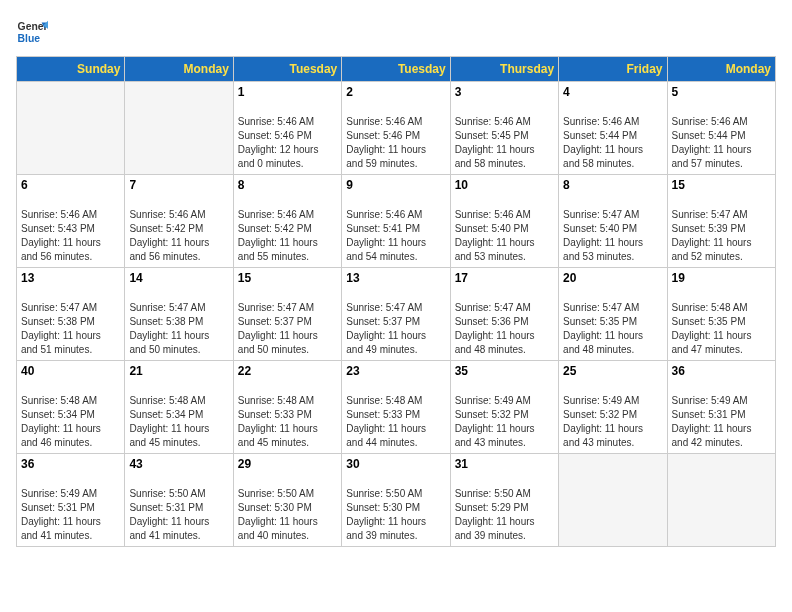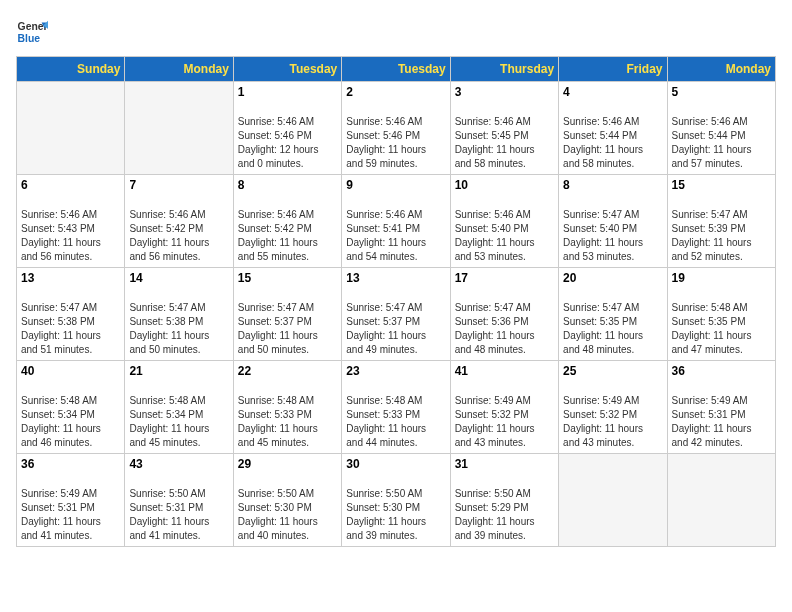--- a/index.html
+++ b/index.html
@@ -207,21 +207,21 @@
         </td>
         <td>
           <span class="day-num">22</span>
           <div class="day-info">Sunrise: 5:48 AM<br>Sunset: 5:33 PM<br>Daylight: 11 hours<br>and 45 minutes.</div>
         </td>
         <td>
           <span class="day-num">23</span>
           <div class="day-info">Sunrise: 5:48 AM<br>Sunset: 5:33 PM<br>Daylight: 11 hours<br>and 44 minutes.</div>
         </td>
         <td>
-          <span class="day-num">41</span>
+          <span class="day-num">35</span>
           <div class="day-info">Sunrise: 5:49 AM<br>Sunset: 5:32 PM<br>Daylight: 11 hours<br>and 43 minutes.</div>
         </td>
         <td>
           <span class="day-num">25</span>
           <div class="day-info">Sunrise: 5:49 AM<br>Sunset: 5:32 PM<br>Daylight: 11 hours<br>and 43 minutes.</div>
         </td>
         <td>
           <span class="day-num">36</span>
           <div class="day-info">Sunrise: 5:49 AM<br>Sunset: 5:31 PM<br>Daylight: 11 hours<br>and 42 minutes.</div>
         </td>

